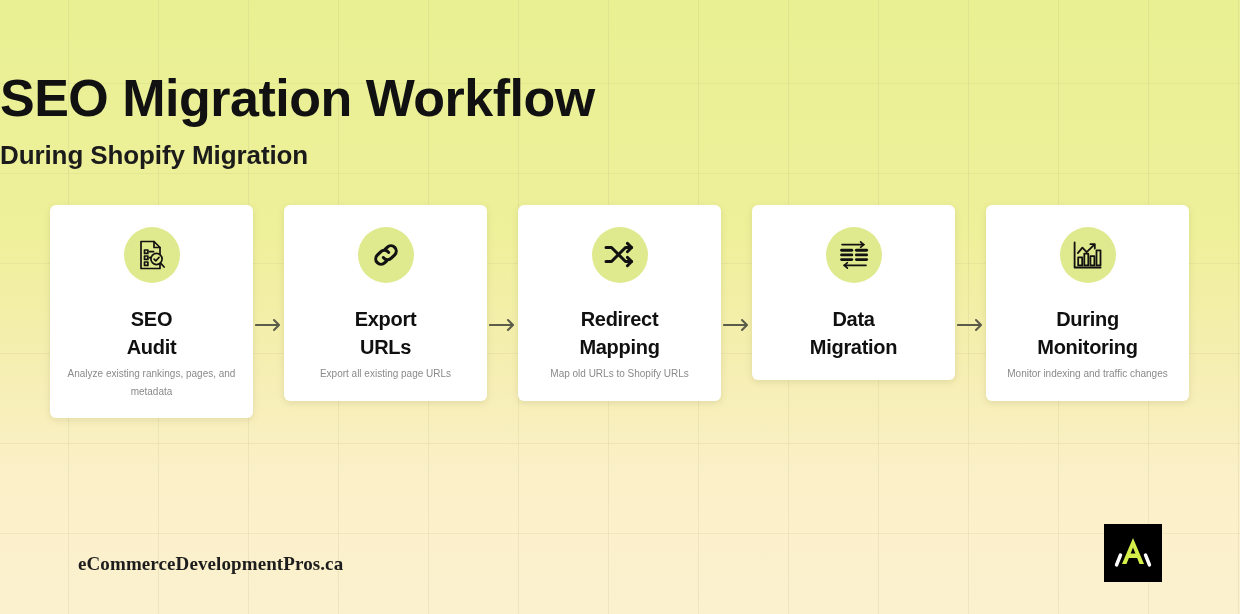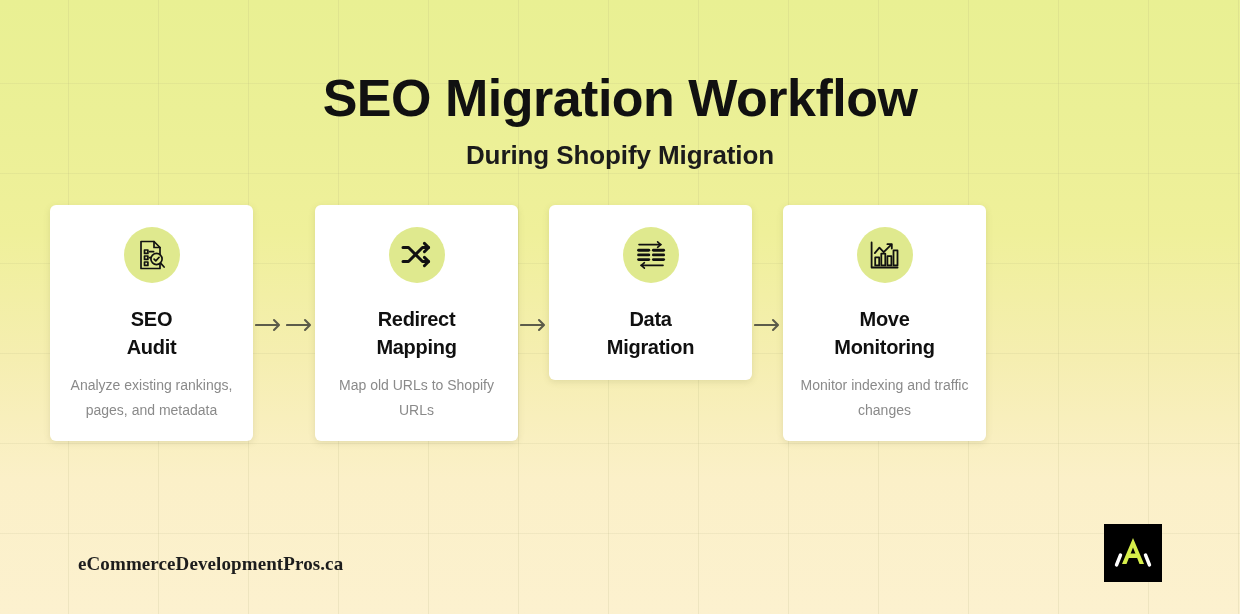--- a/index.html
+++ b/index.html
@@ -42,21 +42,21 @@
     background-position: -22px -7px;
     pointer-events: none;
   }
 
   
   .header {
     position: absolute;
     top: 70px;
     left: 0;
     width: 100%;
-    text-align: center;
+    text-align: left;
   }
   .title {
     font-size: 52px;
     font-weight: 700;
     color: #111111;
     letter-spacing: -0.5px;
     line-height: 1.08;
   }
   .subtitle {
     margin-top: 14px;
@@ -102,22 +102,22 @@
   .card-title {
     font-size: 20px;
     font-weight: 700;
     color: #101010;
     line-height: 1.42;
     letter-spacing: -0.3px;
     white-space: pre-line;
   }
 
   .card-desc {
-    margin-top: 11px;
-    font-size: 14px;
+    margin-top: 3px;
+    font-size: 10px;
     font-weight: 400;
     color: #8a8a8a;
     line-height: 1.78;
   }
 
   
   .connector {
     flex: 0 0 auto;
     width: 31px;
     height: 265px;
@@ -187,20 +187,31 @@
       <div class="card-desc">Analyze existing rankings, pages, and metadata</div>
     </div>
 
     <div class="connector">
       <svg width="28" height="16" viewBox="0 0 28 16" fill="none" stroke="#5c5c4a" stroke-width="2.1" stroke-linecap="round" stroke-linejoin="round">
         <path d="M1 8h22"></path>
         <path d="M19 3l5 5-5 5"></path>
       </svg>
     </div>
 
+    <div class="card">
+      <div class="icon-circle">
+        <svg width="32" height="32" viewBox="0 0 32 32" fill="none" stroke="#121212" stroke-width="3.1" stroke-linecap="round" stroke-linejoin="round">
+          <path d="M13.4 18.6a5.2 5.2 0 0 0 7.9.6l3.4-3.4a5.3 5.3 0 0 0-7.5-7.5l-1.9 1.9"></path>
+          <path d="M18.6 13.4a5.2 5.2 0 0 0-7.9-.6l-3.4 3.4a5.3 5.3 0 0 0 7.5 7.5l1.9-1.9"></path>
+        </svg>
+      </div>
+      <div class="card-title">Export
+URLs</div>
+      <div class="card-desc">Export all existing page URLs</div>
+    </div>
 
     <div class="connector">
       <svg width="28" height="16" viewBox="0 0 28 16" fill="none" stroke="#5c5c4a" stroke-width="2.1" stroke-linecap="round" stroke-linejoin="round">
         <path d="M1 8h22"></path>
         <path d="M19 3l5 5-5 5"></path>
       </svg>
     </div>
 
     <div class="card">
       <div class="icon-circle">
@@ -258,21 +269,21 @@
         <svg width="33" height="31" viewBox="0 0 33 31" fill="none" stroke="#111111" stroke-width="1.8" stroke-linecap="round" stroke-linejoin="round">
           <path d="M3.6 2.5v25h26"></path>
           <rect x="7.2" y="17.4" width="4" height="8"></rect>
           <rect x="13.3" y="13.6" width="4" height="11.8"></rect>
           <rect x="19.4" y="16.2" width="4" height="9.2"></rect>
           <rect x="25.5" y="10.4" width="4" height="15"></rect>
           <path d="M6.8 13.1l4.6-5.4 4.3 4.5 7.6-7.6"></path>
           <path d="M19.4 4.2h4.4v4.4"></path>
         </svg>
       </div>
-      <div class="card-title">Move
+      <div class="card-title">During
 Monitoring</div>
       <div class="card-desc">Monitor indexing and traffic changes</div>
     </div>
 
   </div>
 
   <div class="footer-brand">eCommerceDevelopmentPros.ca</div>
 
   <div class="logo">
     <svg width="42" height="40" viewBox="0 0 42 40" fill="none">

